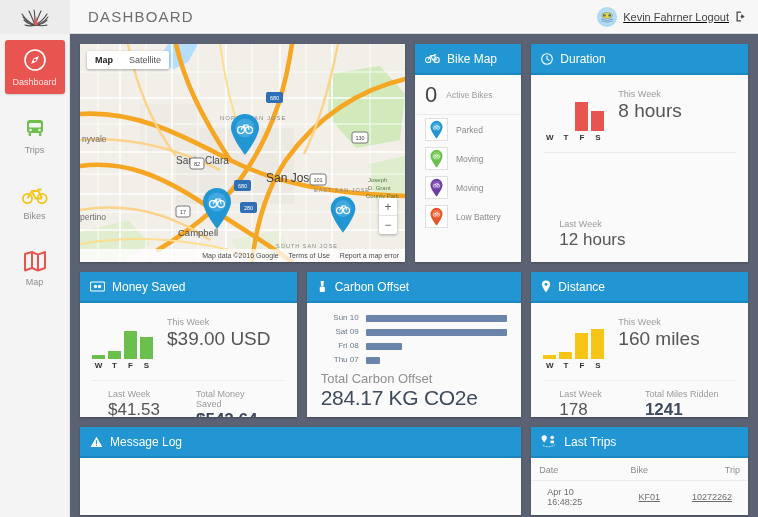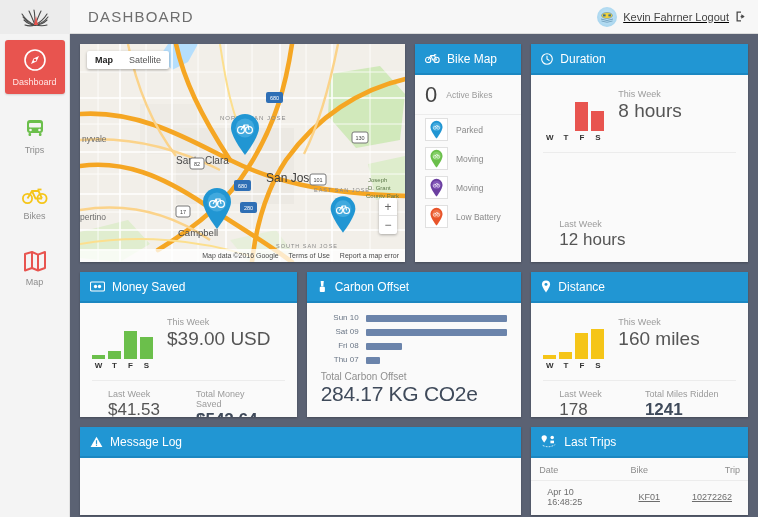--- a/index.html
+++ b/index.html
@@ -153,21 +153,21 @@
   
   .duration-foot { margin-top: auto; }
 
   
   .hbars { padding: 10px 14px 0; }
   .hbar-row { display: flex; align-items: flex-end; gap: 7px; margin-bottom: 5px; }
   .hbar-label { width: 38px; text-align: right; font-size: 8px; color: #6a7686; }
   .hbar-track { flex: 1; }
   .hbar-fill { height: 7px; background: #6b84ab; border-radius: 1px; }
   .carbon-total { padding: 2px 14px 10px; }
-  .carbon-total-label { font-size: 10px; color: #8f8f8f; }
+  .carbon-total-label { font-size: 13px; color: #8f8f8f; }
   .carbon-total-value { font-size: 21px; color: #3f4a5a; font-weight: 400; letter-spacing: -.3px; }
 
   
   .msg-panel { width: 448px; height: 88px; }
   .trips-panel { width: 220px; height: 88px; }
   .trips-table { width: 100%; border-collapse: collapse; }
   .trips-table th {
     font-size: 9px; color: #8d8d8d; font-weight: normal; text-align: left;
     padding: 7px 8px 5px; border-bottom: 1px solid #ececec;
   }

